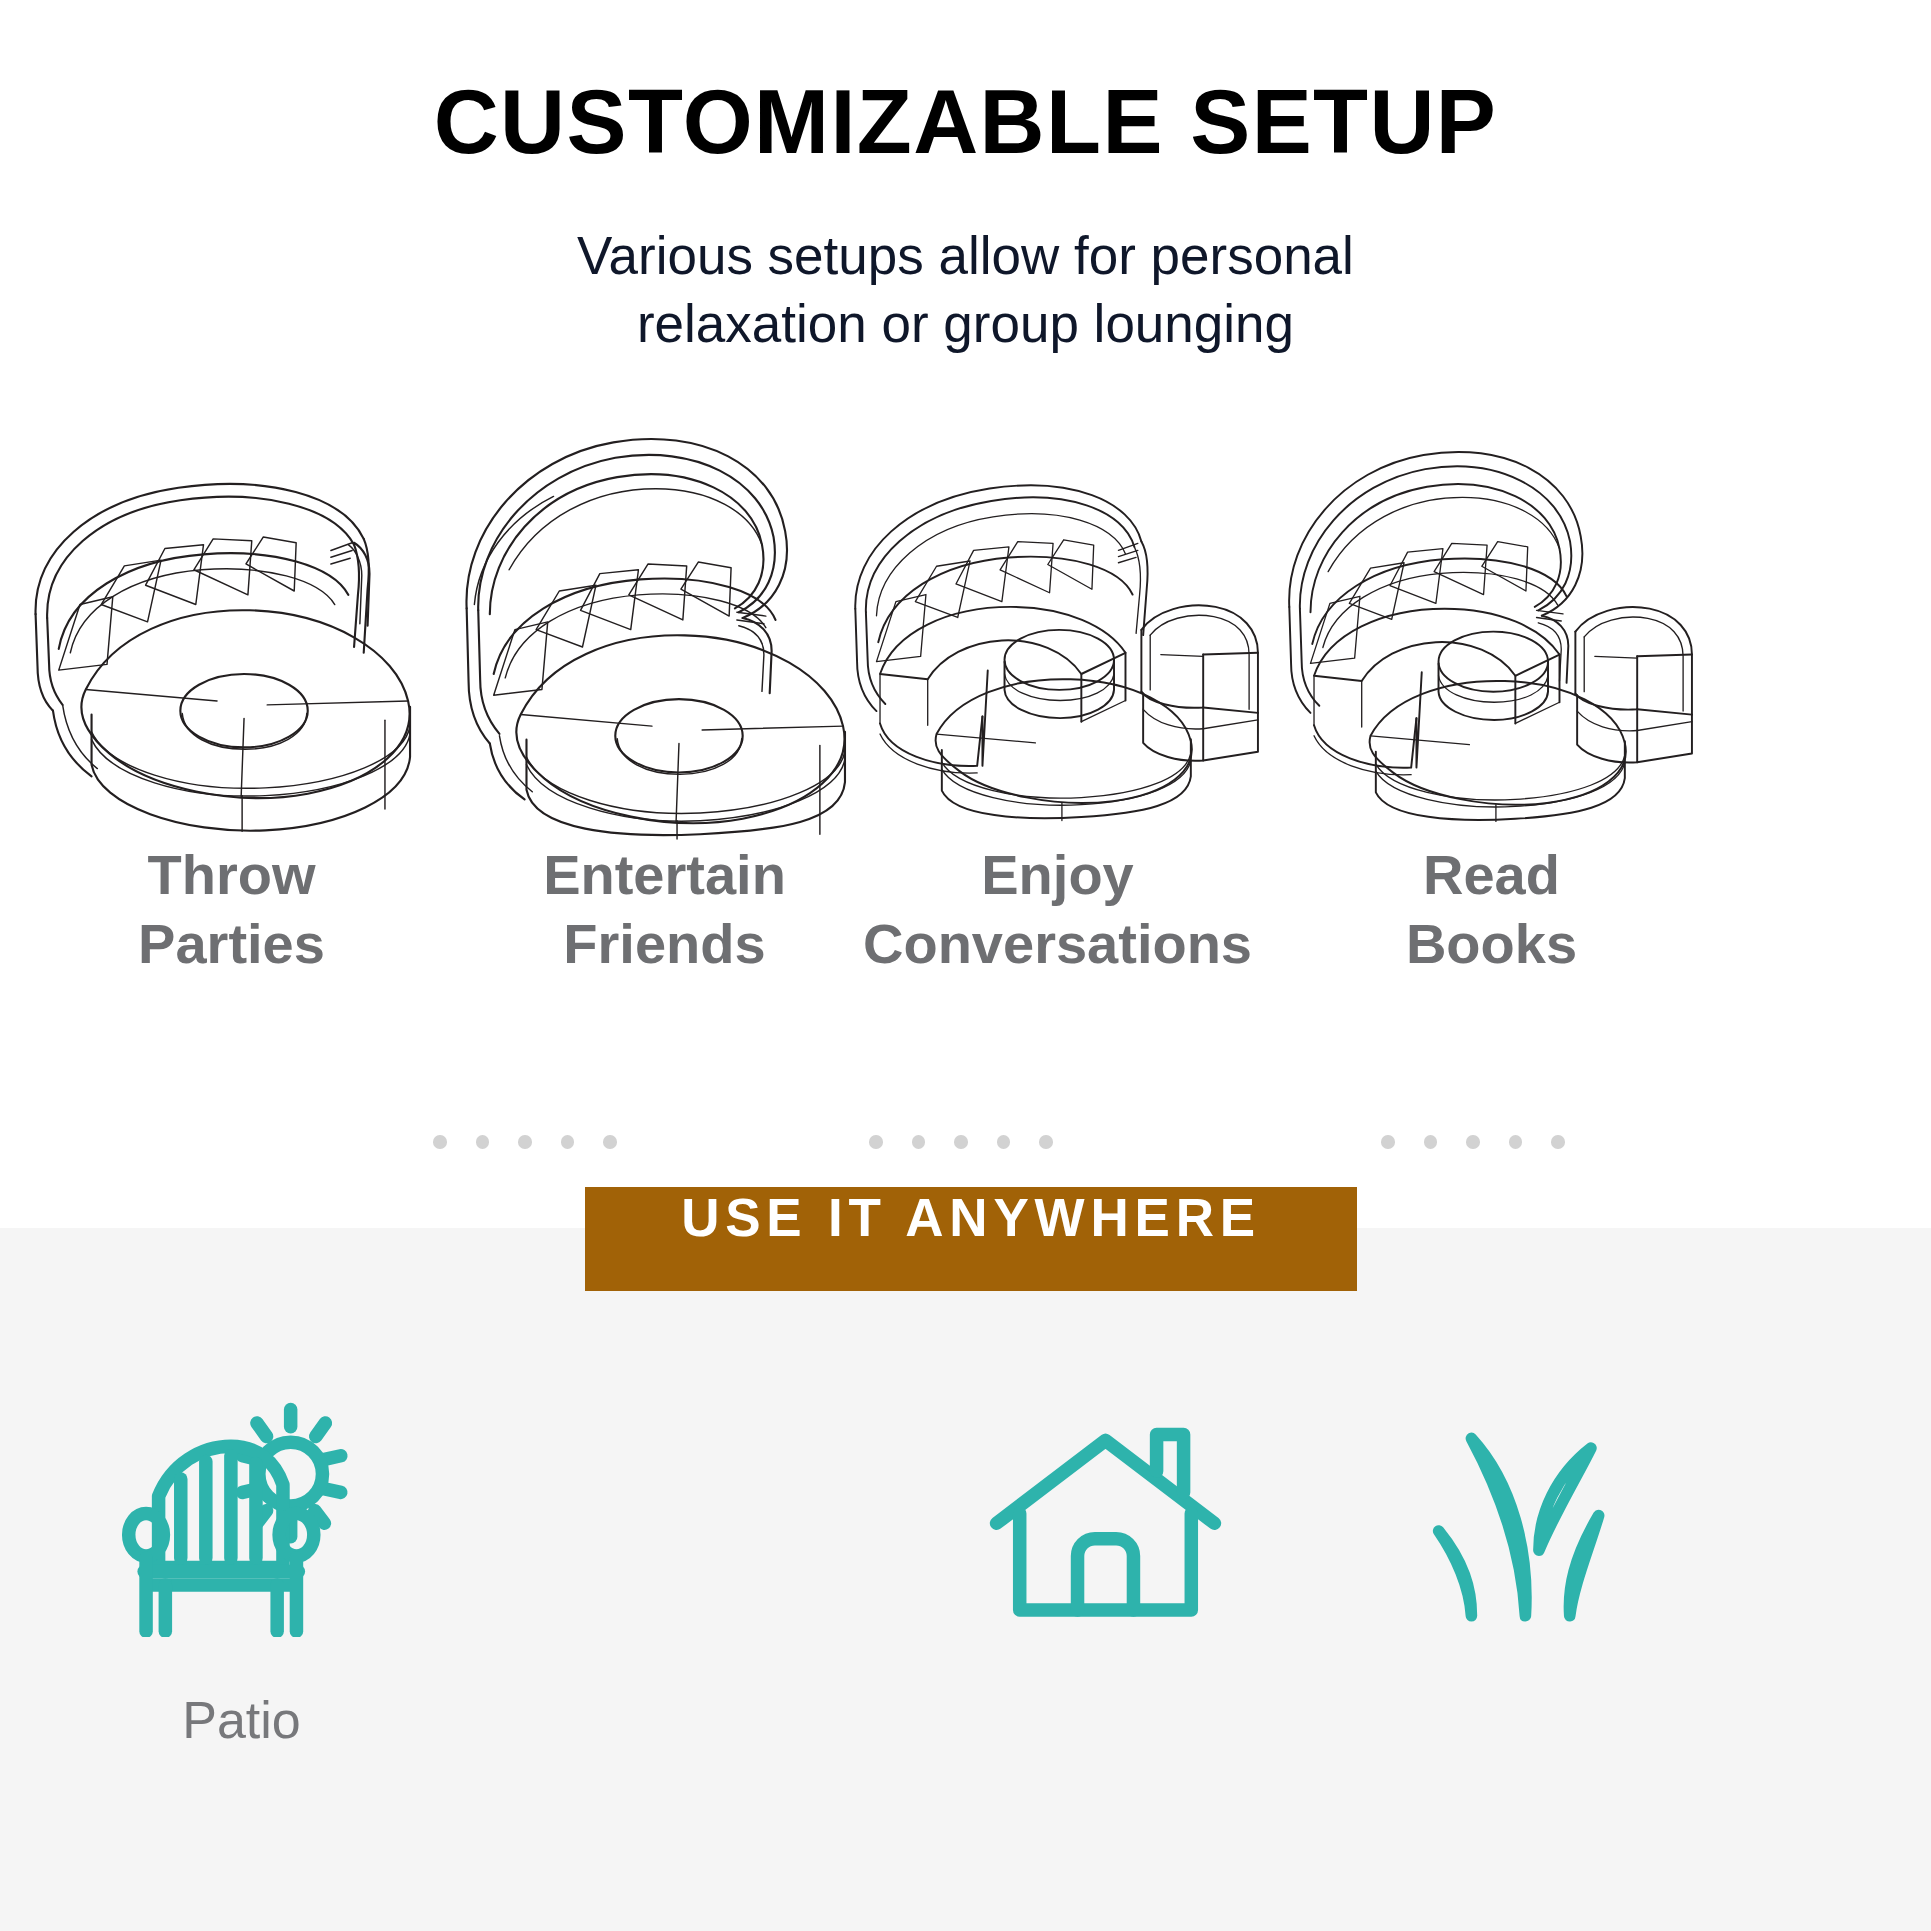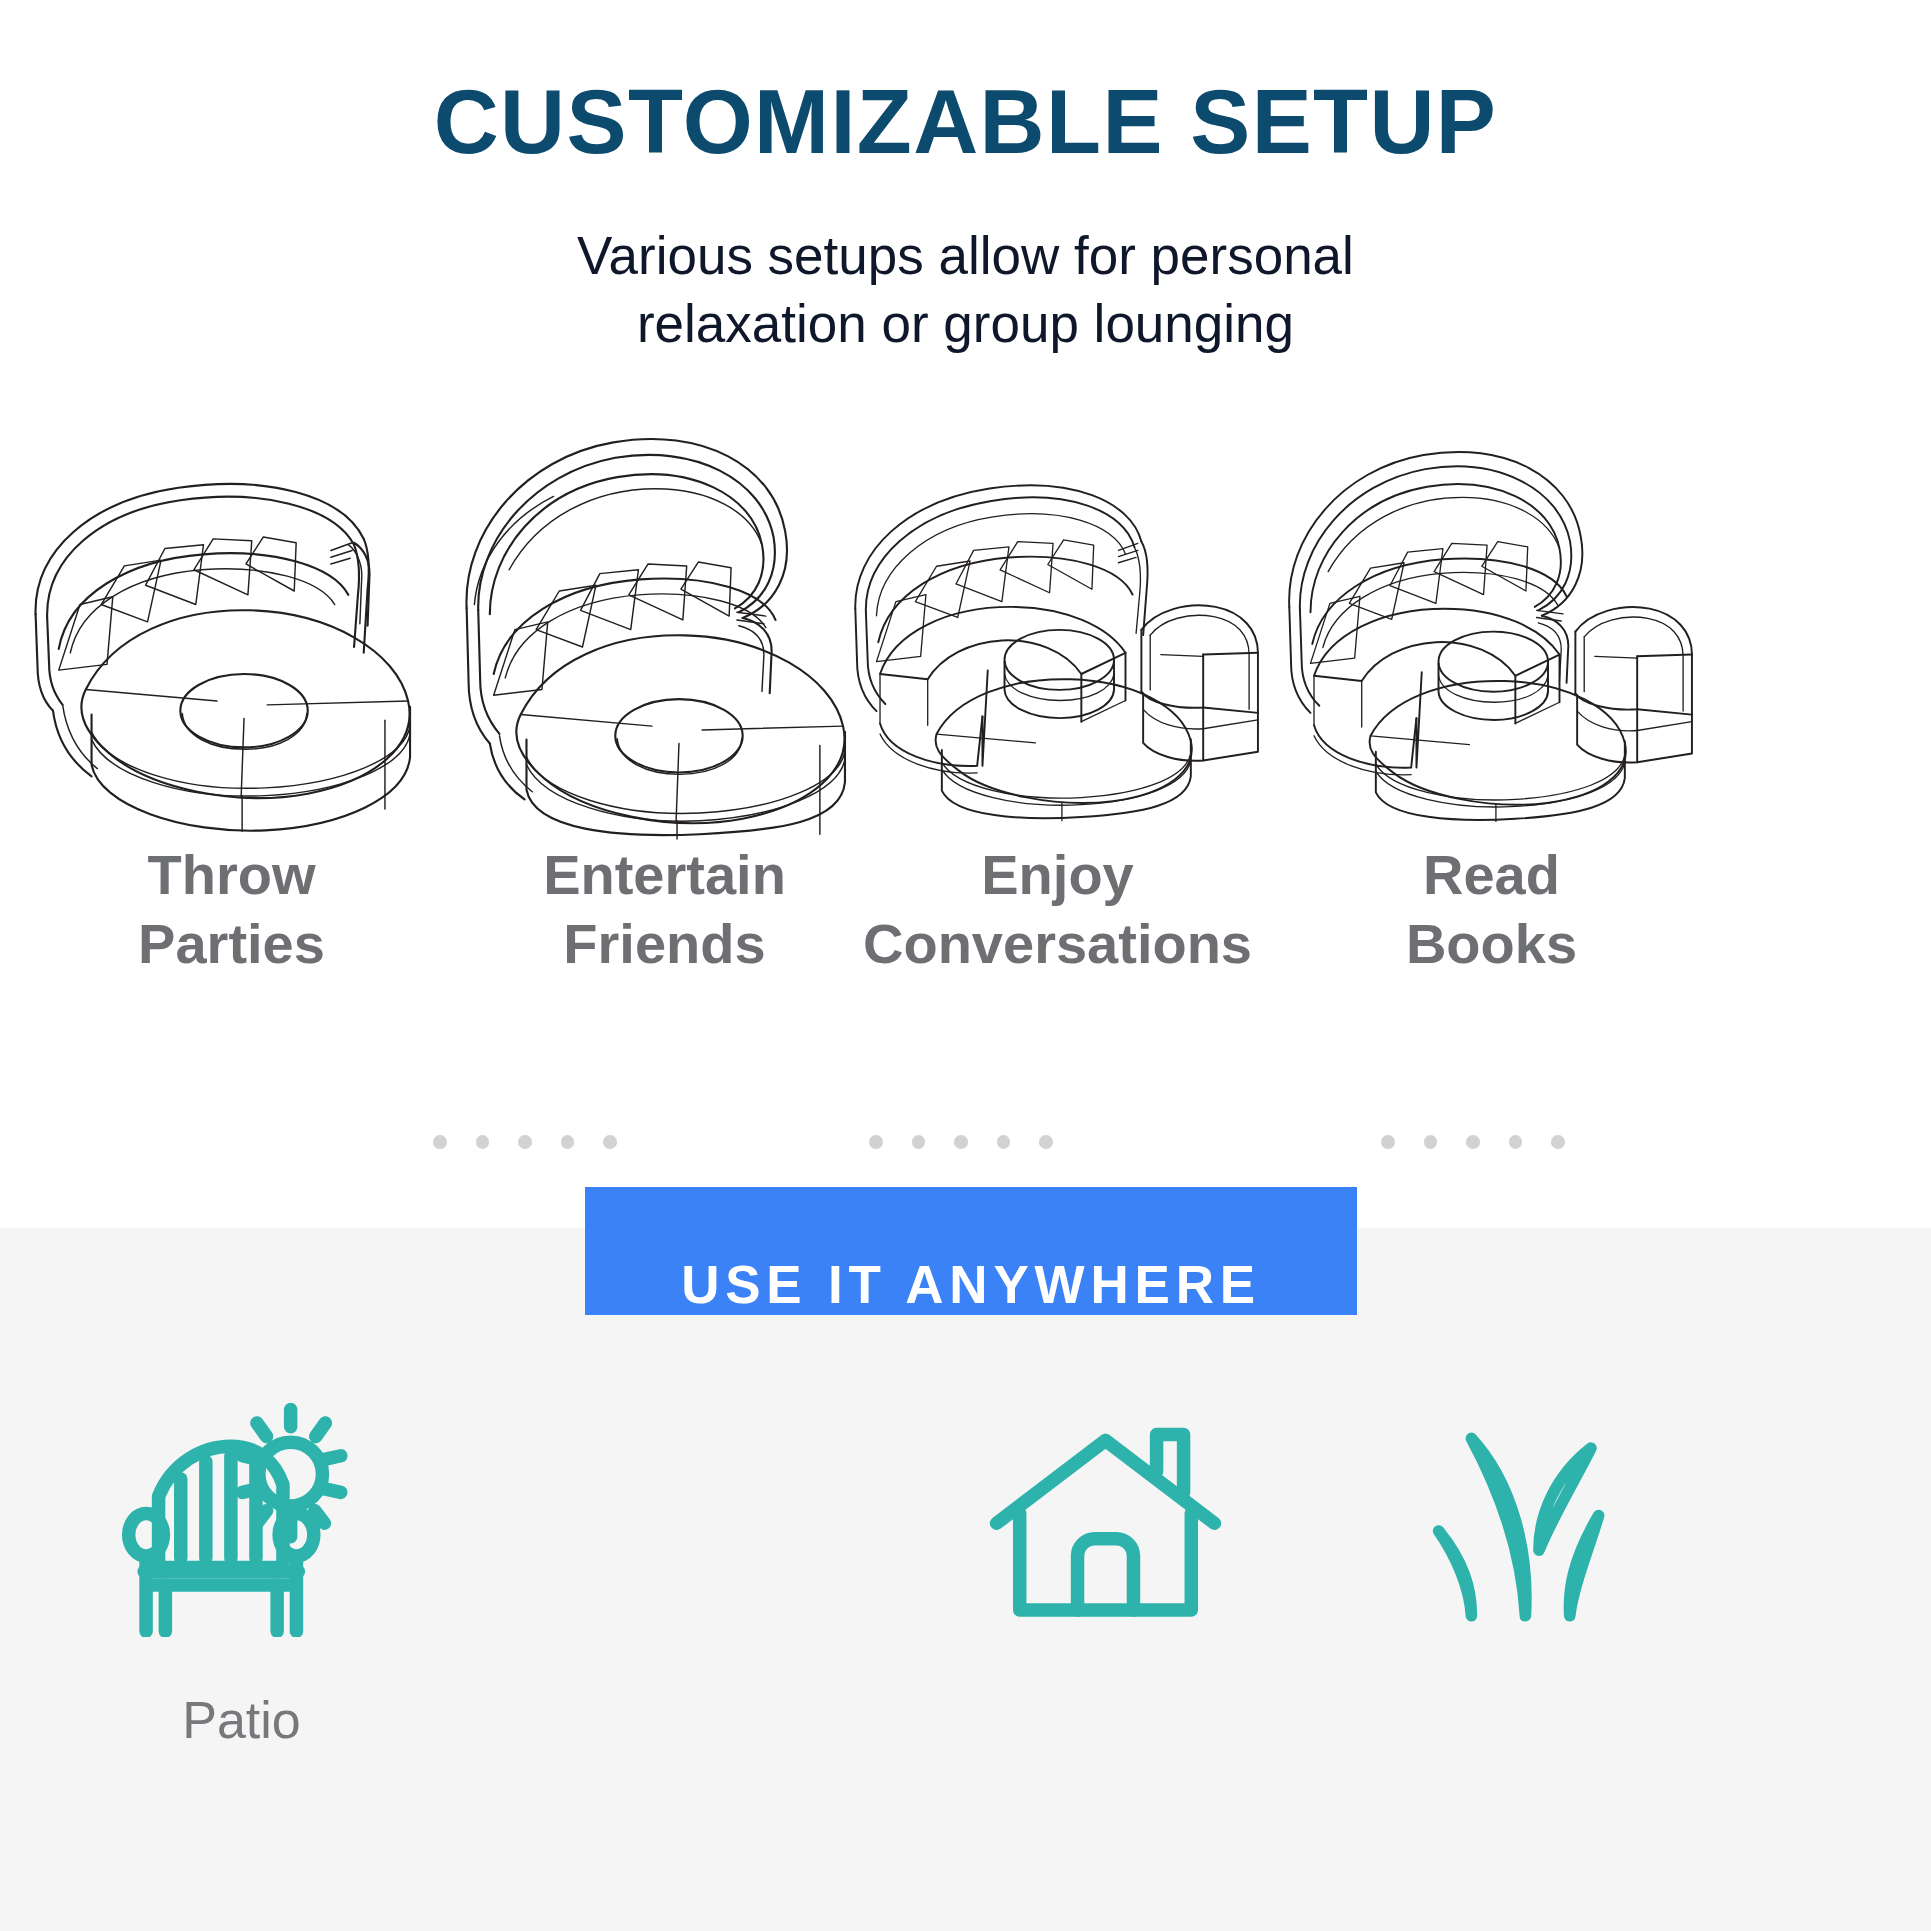--- a/index.html
+++ b/index.html
@@ -20,21 +20,21 @@
   }
   .bottom-section {
     position:absolute; left:0; top:1228px; width:1931px; height:703px;
     background:#f5f5f5;
   }
 
   
   .headline {
     position:absolute; left:0; top:75px; width:1931px;
     text-align:center;
-    color:#0c4a6e;
+    color:#000000;
     font-size:90px;
     font-weight:bold;
     letter-spacing:1.4px;
     line-height:1.05;
     white-space:nowrap;
   }
   .subhead {
     position:absolute; left:0; top:222px; width:1931px;
     text-align:center;
     color:#0f172a;
@@ -79,23 +79,23 @@
     display:block; width:13.5px; height:13.5px; border-radius:50%;
     background:#d2d2d2;
   }
   .dots-0 { left:433px; }
   .dots-1 { left:869px; }
   .dots-2 { left:1381px; }
 
   
   .banner {
     position:absolute; left:585px; top:1187px;
-    width:772px; height:128px;
-    background:#3b82f6;
-    display:flex; align-items:flex-end; justify-content:center;
+    width:772px; height:104px;
+    background:#a16207;
+    display:flex; align-items:flex-start; justify-content:center;
     z-index:5;
   }
   .banner-text {
     color:#ffffff;
     font-size:53px;
     font-weight:bold;
     letter-spacing:5.8px;
   }
 
   

